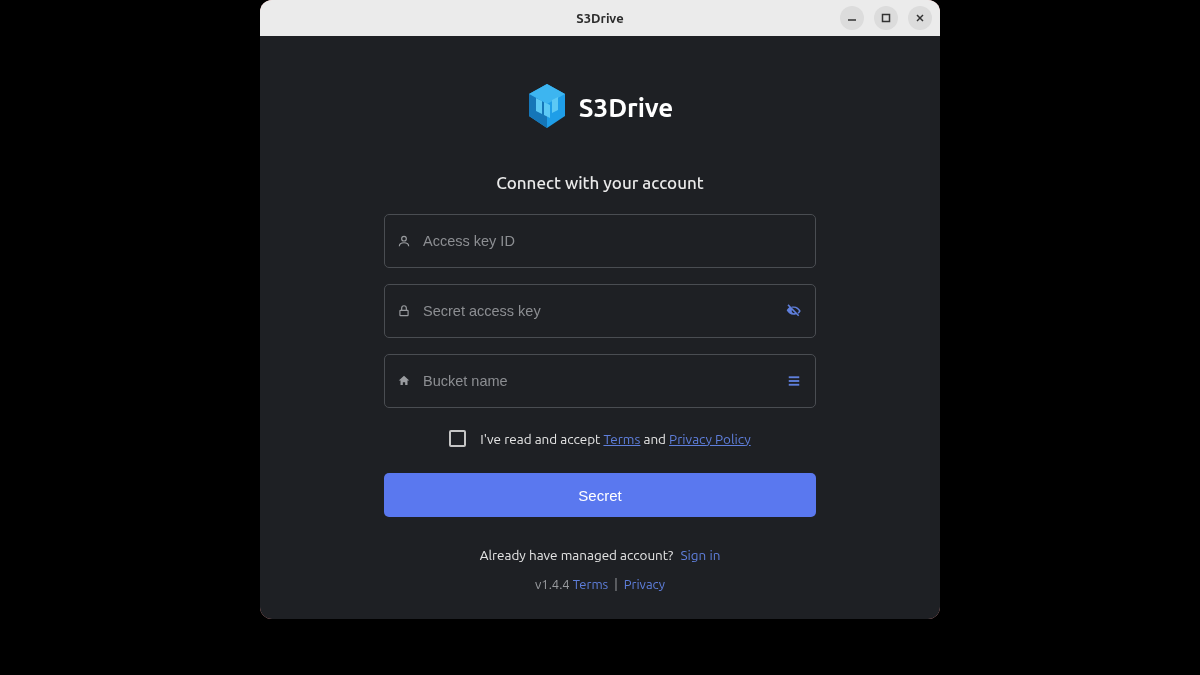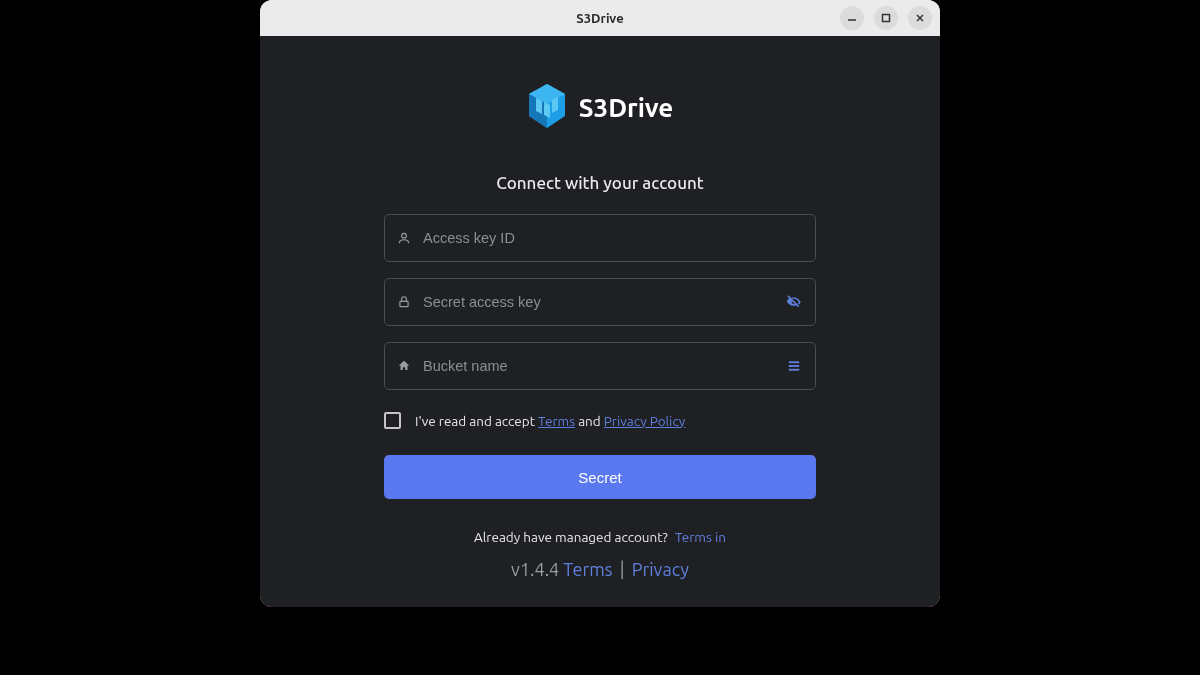--- a/index.html
+++ b/index.html
@@ -92,21 +92,21 @@
       text-align: right;
     }
     .form {
       width: 432px;
       display: flex;
       flex-direction: column;
       gap: 16px;
     }
     .field {
       position: relative;
-      height: 48px;
+      height: 54px;
       background: #1e2024;
       border: 1px solid #4a4d52;
       border-radius: 5px;
       display: flex;
       align-items: center;
       padding: 0 12px;
     }
     .field-icon {
       color: #9a9ca0;
       margin-right: 12px;
@@ -135,20 +135,21 @@
       display: flex;
       align-items: center;
     }
     .field-trailing svg {
       width: 18px;
       height: 18px;
     }
     .consent-row {
       display: flex;
       align-items: center;
+      justify-content: center;
       gap: 14px;
       margin-top: 6px;
       margin-bottom: 10px;
       font-size: 13.5px;
       color: #e6e6e6;
     }
     .checkbox {
       width: 17px;
       height: 17px;
       border: 2px solid #c5c5c5;
@@ -178,21 +179,21 @@
       font-size: 13.5px;
     }
     .already a {
       color: #5f7fdc;
       text-decoration: none;
       margin-left: 4px;
     }
     .footer {
       margin-top: 14px;
       color: #9a9ca0;
-      font-size: 18px;
+      font-size: 13px;
     }
     .footer a {
       color: #5f7fdc;
       text-decoration: none;
     }
     .footer .sep {
       color: #9a9ca0;
       margin: 0 3px;
     }
   </style>
@@ -290,21 +291,21 @@
           <span>and</span>
           <a href="#">Privacy Policy</a>
         </div>
       </div>
 
       <button class="connect-btn">Secret</button>
     </div>
 
     <div class="already">
       <span>Already have managed account?</span>
-      <a href="#">Terms in</a>
+      <a href="#">Sign in</a>
     </div>
 
     <div class="footer">
       <span>v1.4.4</span>
       <a href="#">Terms</a>
       <span class="sep">|</span>
       <a href="#">Privacy</a>
     </div>
   </div>
 </div>

